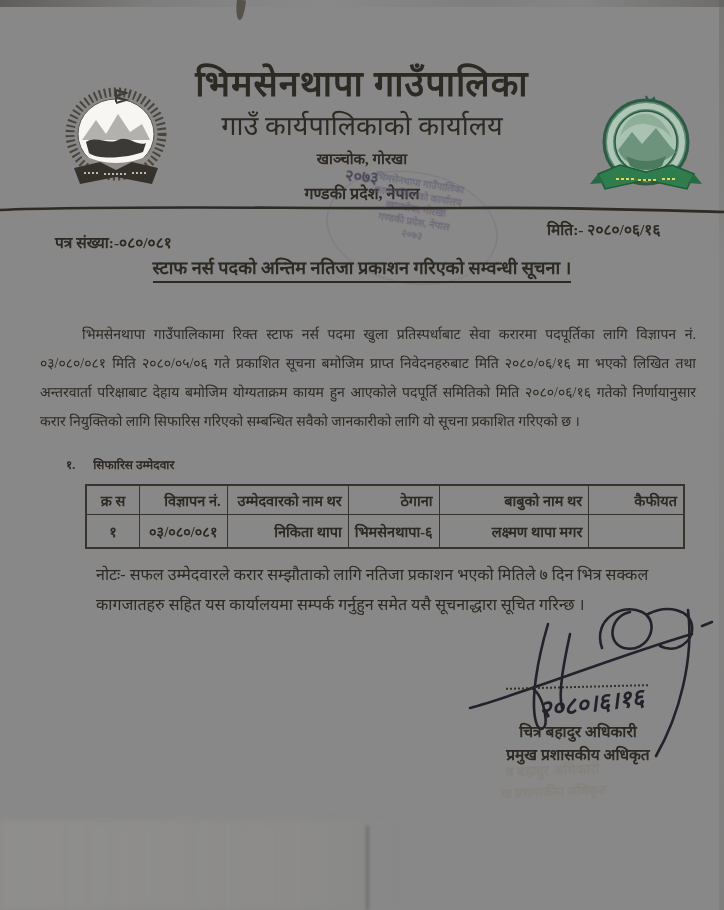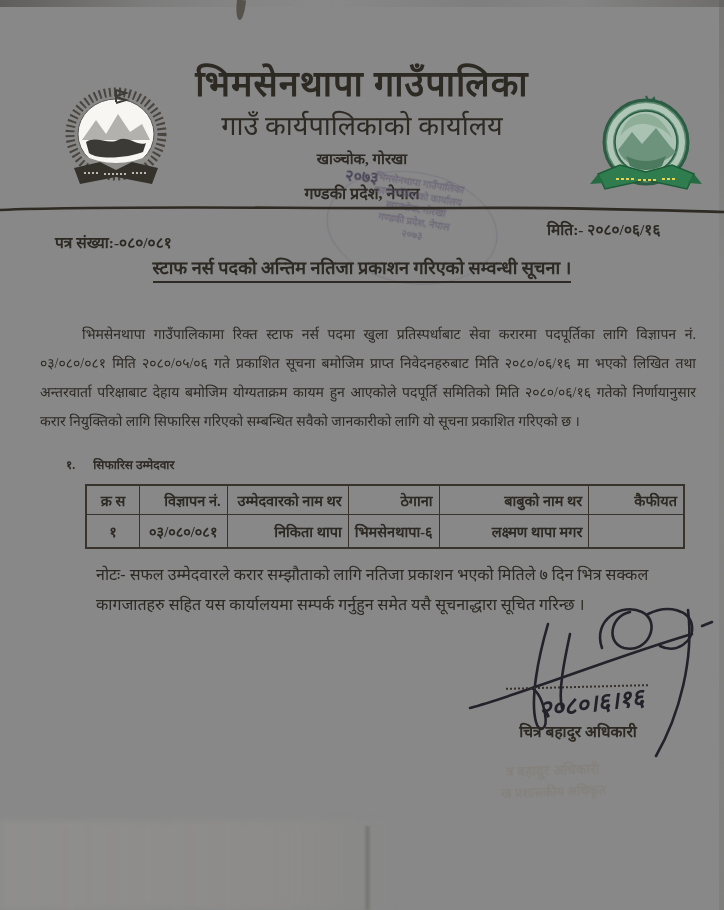--- a/index.html
+++ b/index.html
@@ -183,20 +183,21 @@
       <path d="M196,18 C216,8 238,14 240,30 C242,46 224,58 208,50"></path>
       <path d="M236,14 C242,62 228,118 204,160"></path>
       <path d="M250,30 l10,-4"></path>
     </g>
     <text x="88" y="122" transform="rotate(-7 88 122)" font-size="24" font-weight="700" font-family="Liberation Serif, serif" fill="#23222a" font-style="italic">२०८०।६।१६</text>
   </svg>
 
   <div class="abs sig-dots"></div>
   <div class="abs sig-name">
     <div>चित्र बहादुर अधिकारी</div>
+    <div>प्रमुख प्रशासकीय अधिकृत</div>
   </div>
 
   <div class="abs bleed">
     <div class="b1">त्र बहादुर अधिकारी</div>
     <div class="b2">ख प्रशासकीय अधिकृत</div>
   </div>
 
 </div>
 
 </body></html>

